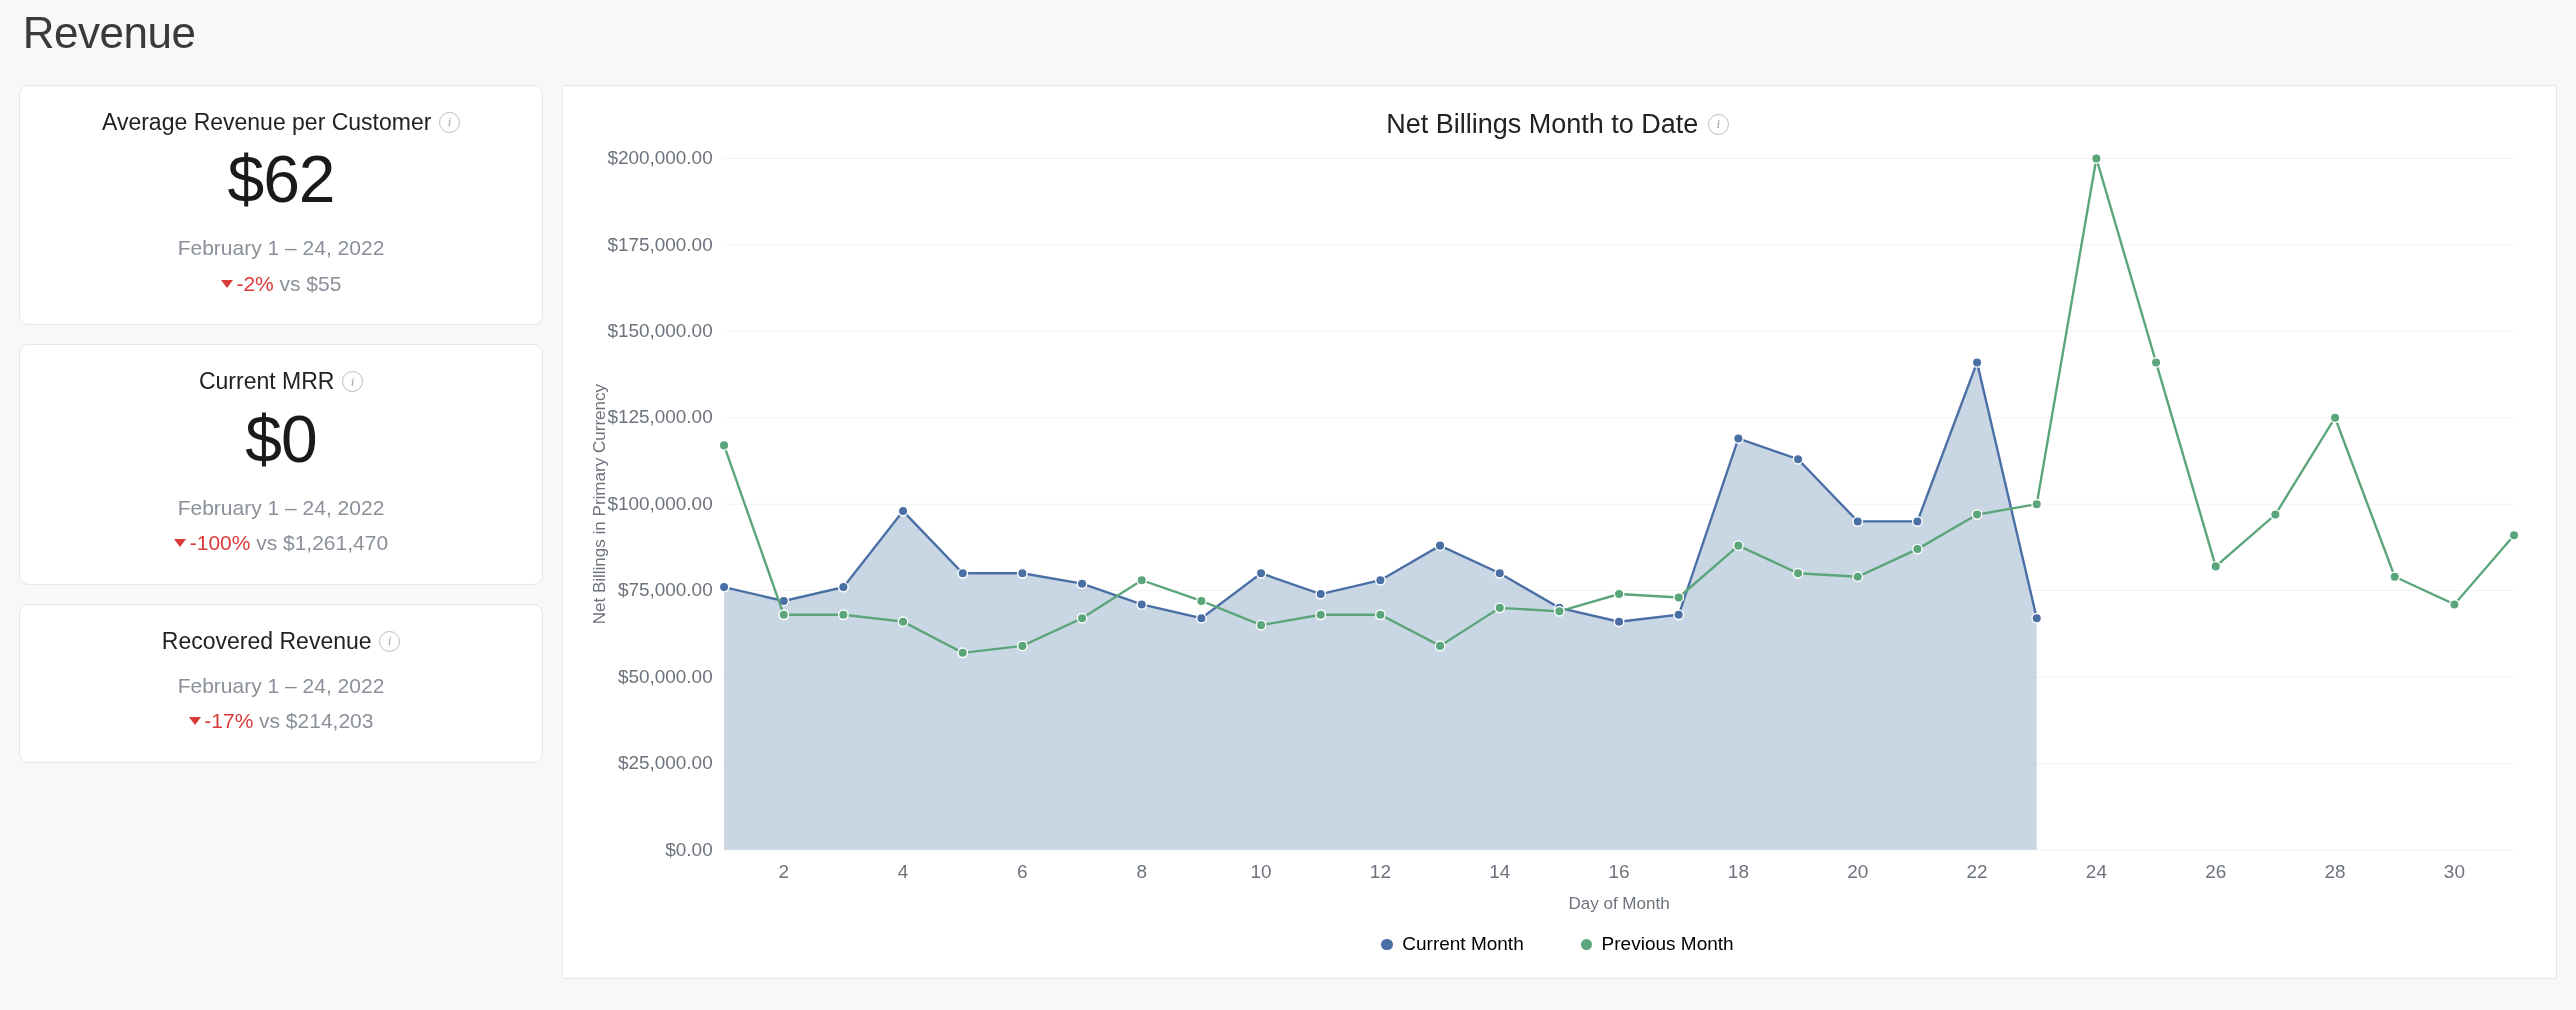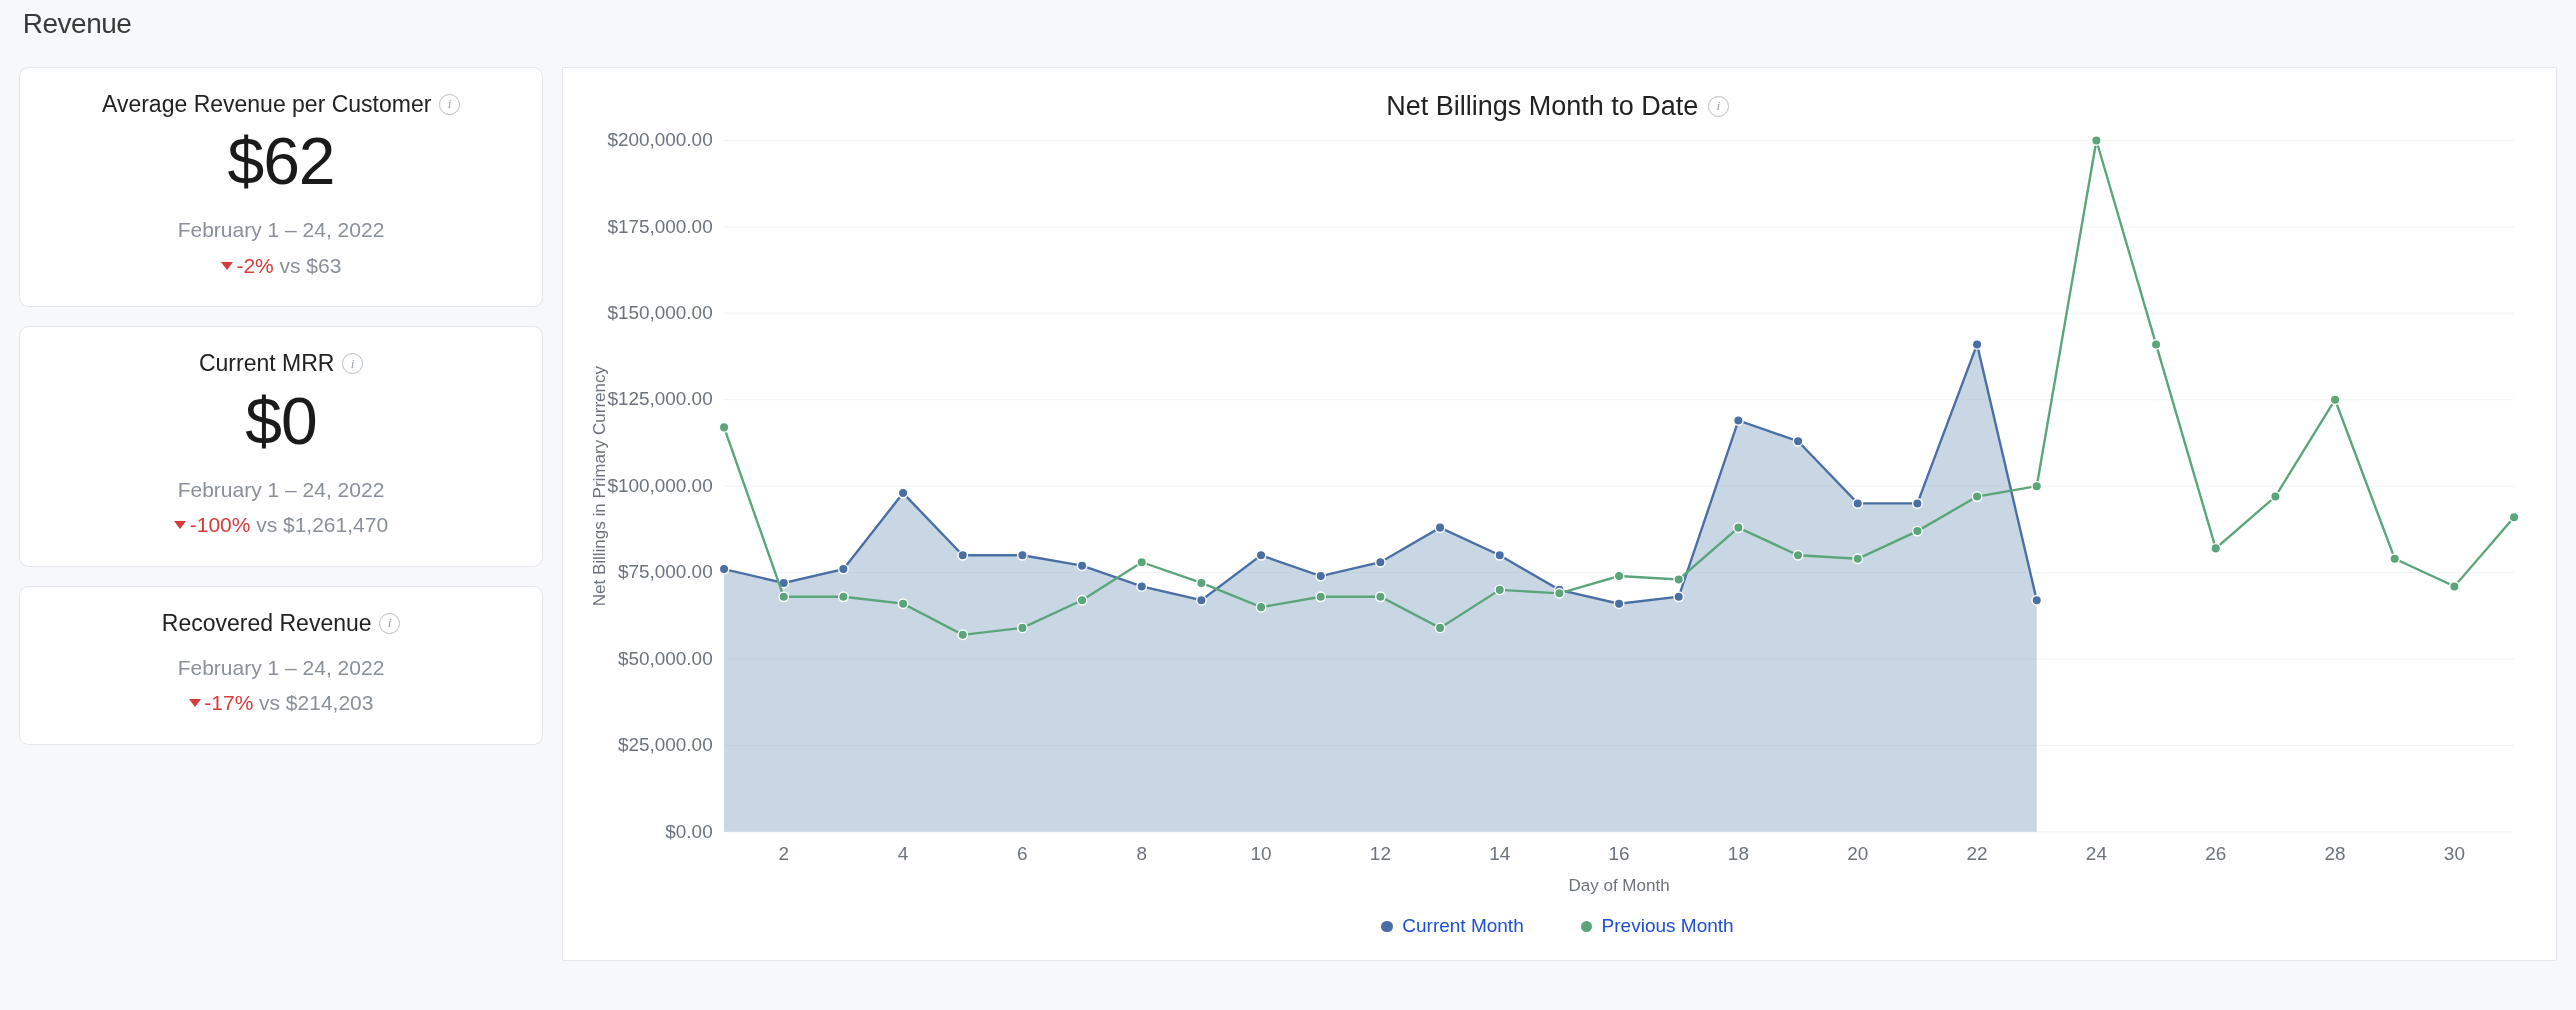--- a/index.html
+++ b/index.html
@@ -9,21 +9,21 @@
     background: #f7f8fa;
     color: #222;
     width: 2576px;
     height: 1011px;
     transform-origin: top left;
   }
   .page {
     padding: 7.6px 19px 19px 19px;
   }
   .section-title {
-    font-size: 28px;
+    font-size: 44px;
     font-weight: 400;
     color: #3a3a3a;
     margin: 0 0 27px 3.8px;
     letter-spacing: -0.5px;
   }
   .layout {
     display: flex;
     gap: 19px;
   }
   .left-col {
@@ -126,21 +126,21 @@
   }
   .axis-label { font-size: 18px; fill: #6d737c; }
   .y-tick-label { font-size: 20px; fill: #6d737c; text-anchor: end; }
   .x-tick-label { font-size: 20px; fill: #6d737c; text-anchor: middle; }
   .series-current-area { fill: #9db5cc; opacity: 0.55; }
   .legend {
     display: flex;
     justify-content: center;
     gap: 57px;
     font-size: 19px;
-    color: #1d4ed8;
+    color: #000000;
     padding-top: 7.6px;
   }
   .legend-item { display: inline-flex; align-items: center; gap: 9.5px; cursor: pointer;}
   .legend-dot { width: 11.4px; height: 11.4px; border-radius: 50%; display: inline-block; }
   .legend-dot.cur { background: #4a6fa5; }
   .legend-dot.prev { background: #5aa57a; }
 </style>
 </head>
 <body>
 
@@ -155,21 +155,21 @@
           <span>Average Revenue per Customer</span>
           <span class="info-icon">i</span>
         </div>
         <div class="metric-value">$62</div>
         <div class="metric-range">February 1 – 24, 2022</div>
         <div class="metric-delta">
           <span class="delta-down">
             <span class="tri-down"></span>
             <span>-2%</span>
           </span>
-          <span>vs $63</span>
+          <span>vs $55</span>
         </div>
       </div>
 
       <div class="card">
         <div class="metric-title">
           <span>Current MRR</span>
           <span class="info-icon">i</span>
         </div>
         <div class="metric-value">$0</div>
         <div class="metric-range">February 1 – 24, 2022</div>

